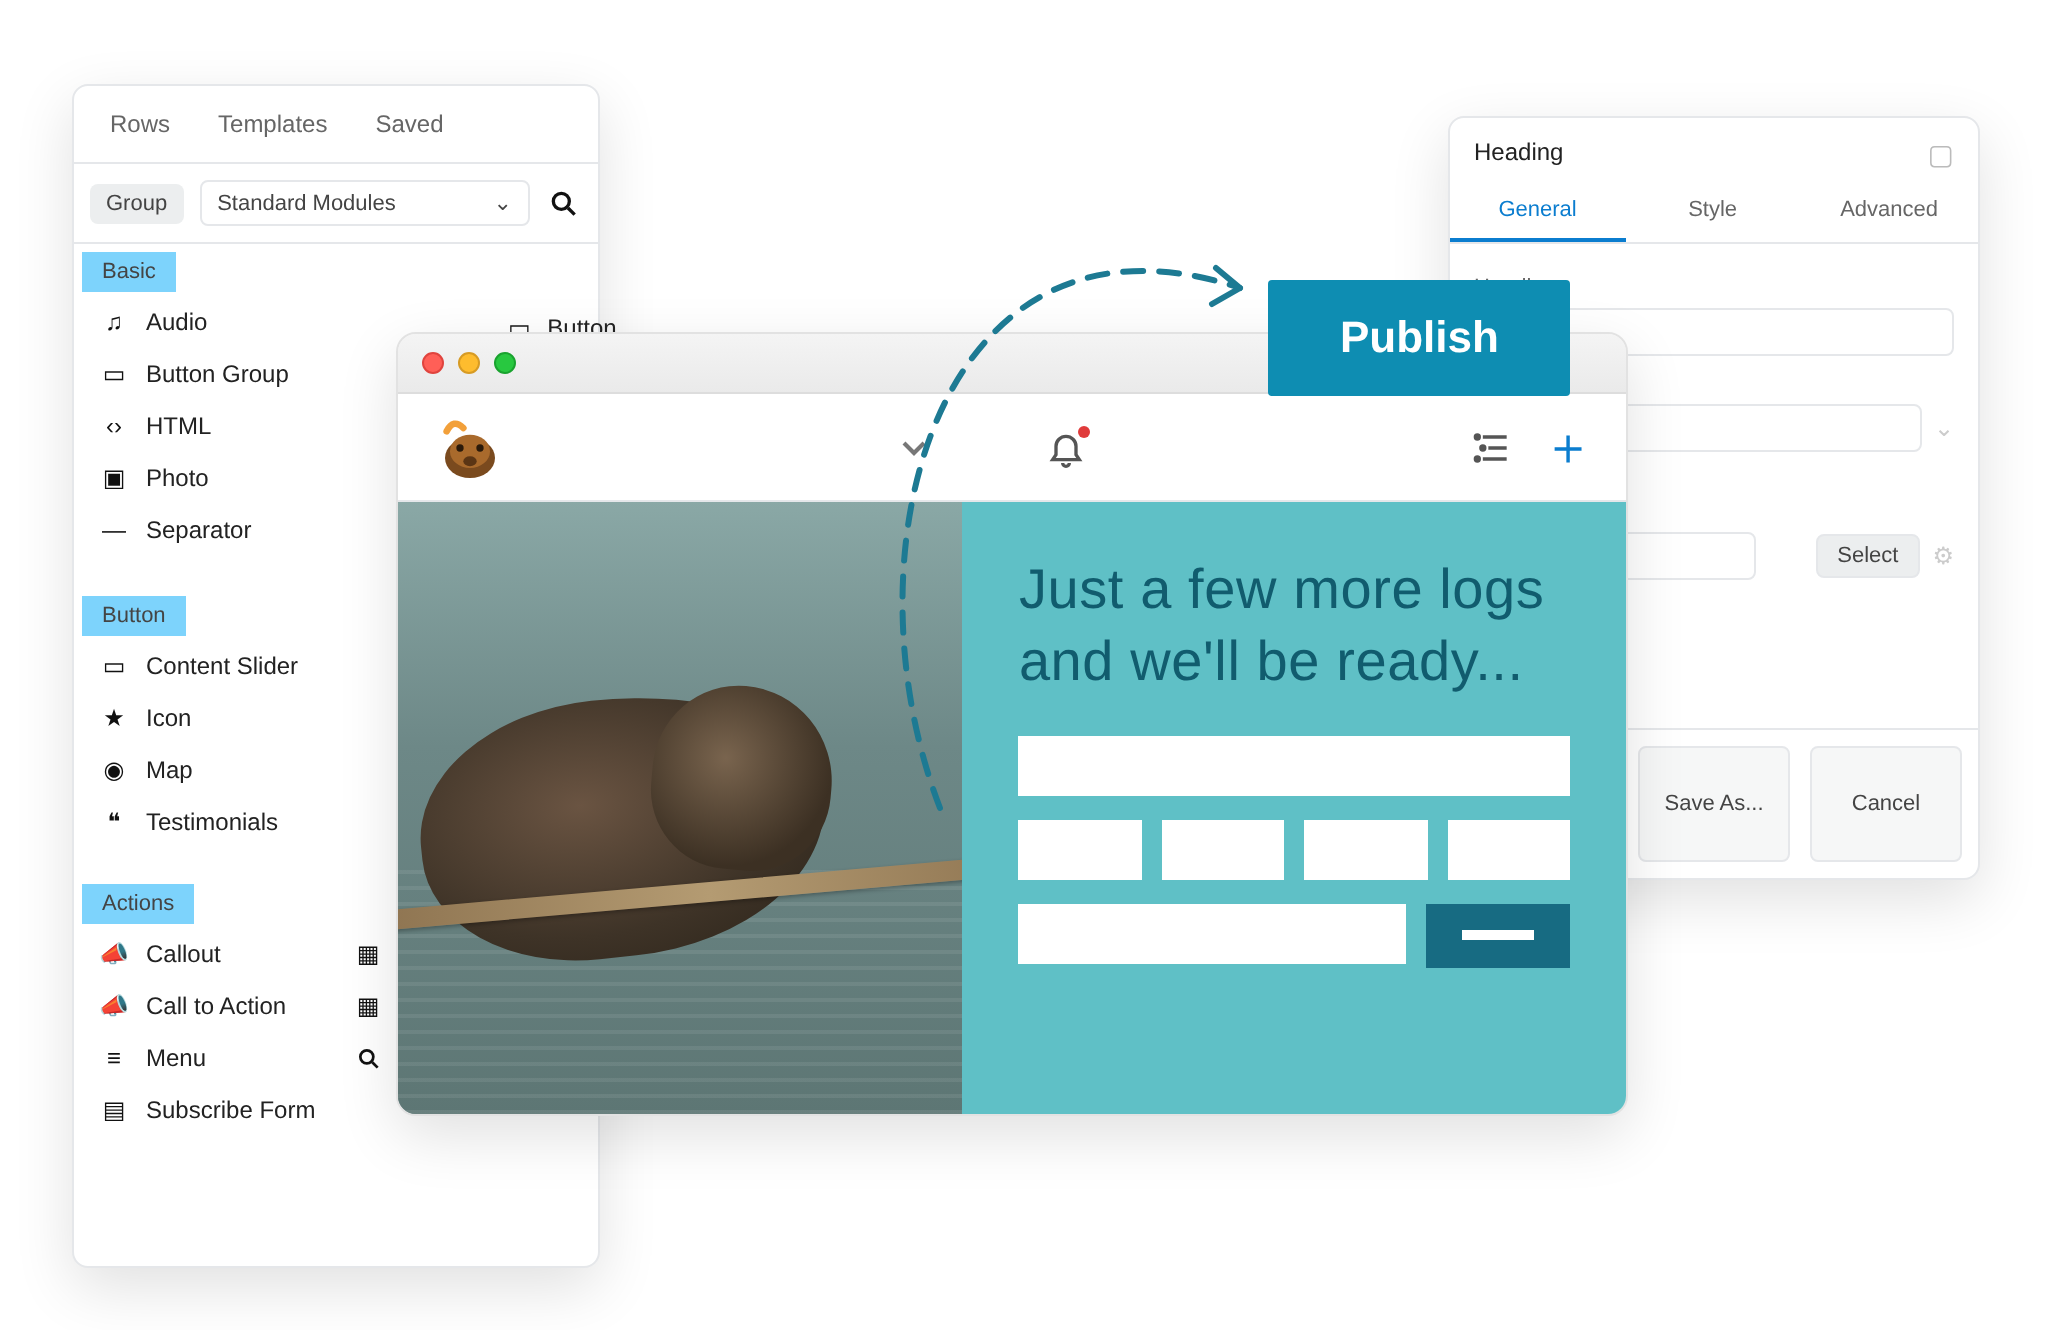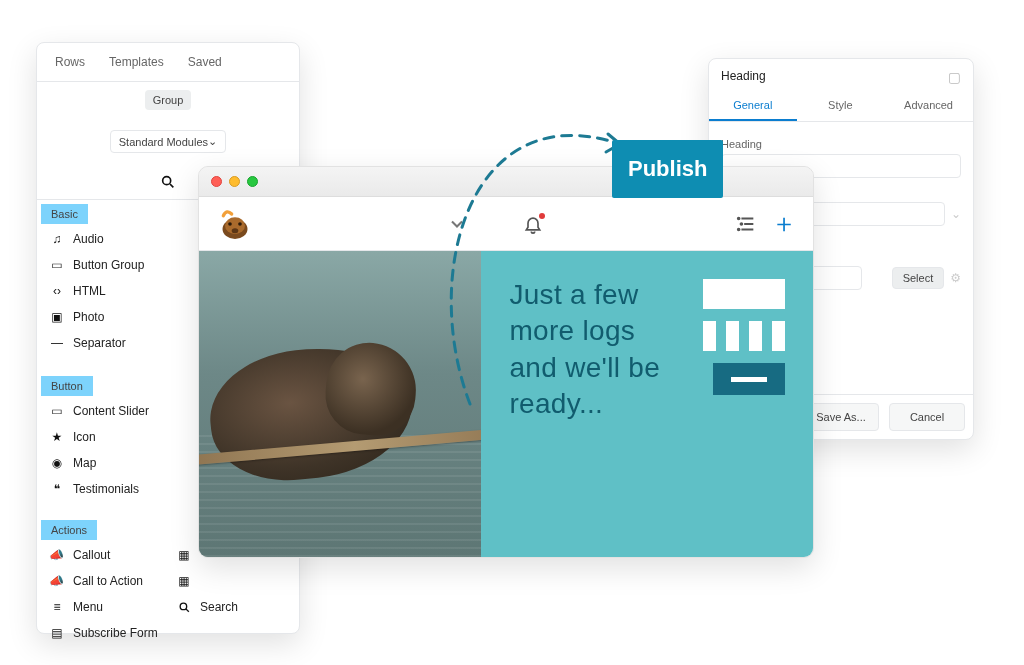--- a/index.html
+++ b/index.html
@@ -50,23 +50,22 @@
   }
   .sidebar-tab.active {
     color: var(--blue-primary);
     border-bottom-color: var(--blue-primary);
     font-weight: 600;
   }
   .group-row {
     display: flex;
     align-items: center;
     padding: 8px 8px;
-    gap: 20px;
+    gap: 8px;
     border-bottom: 1px solid var(--grey-border);
-    flex-direction: column;
   }
   .group-label {
     background: #eceeef;
     border-radius: 4px;
     padding: 4px 8px;
     font-size: 11px;
     color: #444;
   }
   .group-select {
     flex: 1;
@@ -108,21 +107,21 @@
     cursor: grab;
   }
   .mod-item .ico { width: 16px; display:flex; justify-content:center; color:#111;}
   .right-icons { display:flex; flex-direction:column; gap:0; padding-top:2px; }
   .right-icons .ri { height: 28px; display:flex; align-items:center; justify-content:center; color:#111; font-size:14px;}
   .sidebar-bottom .mod-grid { grid-template-columns: 1fr 1fr; }
 
   
   .settings-panel {
     position: absolute;
-    right: 50px;
+    right: 34px;
     top: 58px;
     width: 266px;
     height: 382px;
     background: #fff;
     border: 1px solid var(--grey-border);
     border-radius: var(--radius);
     box-shadow: var(--panel-shadow);
     font-size: 12px;
     display: flex;
     flex-direction: column;
@@ -159,21 +158,21 @@
   .sp-row { display:flex; gap:6px; align-items:center; margin-top:12px;}
   .sel-btn {
     background:#eceeef; border:1px solid var(--grey-border); border-radius:4px;
     font-size:11px; padding:4px 10px; color:#444;margin-left:24px;
   }
   .sp-footer {
     display:flex; padding: 8px; gap:10px; border-top:1px solid var(--grey-border);
   }
   .sp-footer button {
     flex:1; border:1px solid var(--grey-border); background:#f6f7f7;
-    border-radius:4px; padding:7px 4px; font-size:11px; color:#444; cursor:pointer;
+    border-radius:4px; padding:22px 4px; font-size:11px; color:#444; cursor:pointer;
   }
   .dots-right { color:#bbb; font-size:14px; }
 
   
   .browser {
     position: absolute;
     left: 198px;
     top: 166px;
     width: 616px;
     height: 392px;
@@ -252,21 +251,21 @@
   .ripple {
     position:absolute; left:0; right:0; bottom:0; height:40%;
     background: repeating-linear-gradient(180deg, rgba(255,255,255,.08) 0 2px, transparent 2px 8px);
   }
 
   .hero-right {
     flex:1;
     background: var(--teal-light);
     padding: 26px 28px 24px;
     display:flex;
-    flex-direction:row;
+    flex-direction:column;
     gap: 16px;
   }
   .hero-heading {
     font-family: "Arial Narrow", Impact, sans-serif;
     font-stretch: condensed;
     color: #115c6e;
     font-size: 28px;
     line-height: 1.3;
     letter-spacing: .3px;
   }
@@ -277,27 +276,27 @@
   .fm-q { flex:1; }
   .submit-bar {
     width:72px; height:32px; background:#176b82;
     display:flex; align-items:center; justify-content:center;
   }
   .submit-bar span { display:block; width:36px; height:5px; background:#fff;}
 
   
   .publish-badge {
     position:absolute;
-    left: 612px;
+    left: 634px;
     top: 140px;
     background: #0e8db2;
     color:#fff;
     font-size:22px;
     font-weight:600;
-    padding: 16px 16px;
+    padding: 16px 36px;
     border-radius:2px;
     z-index: 40;
   }
   .arrow-path {
     position:absolute;
     left: 430px;
     top: 74px;
     width: 240px;
     height: 340px;
     z-index: 39;

